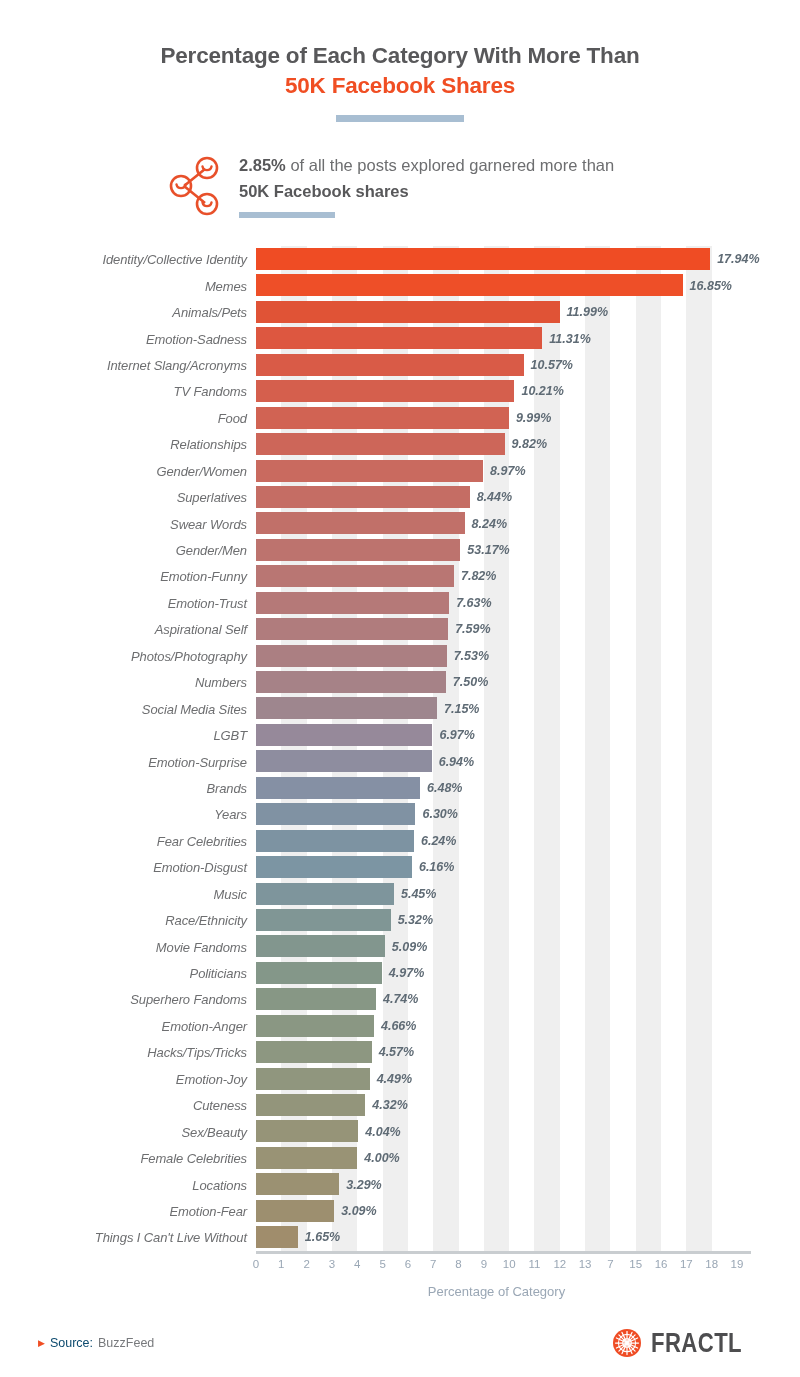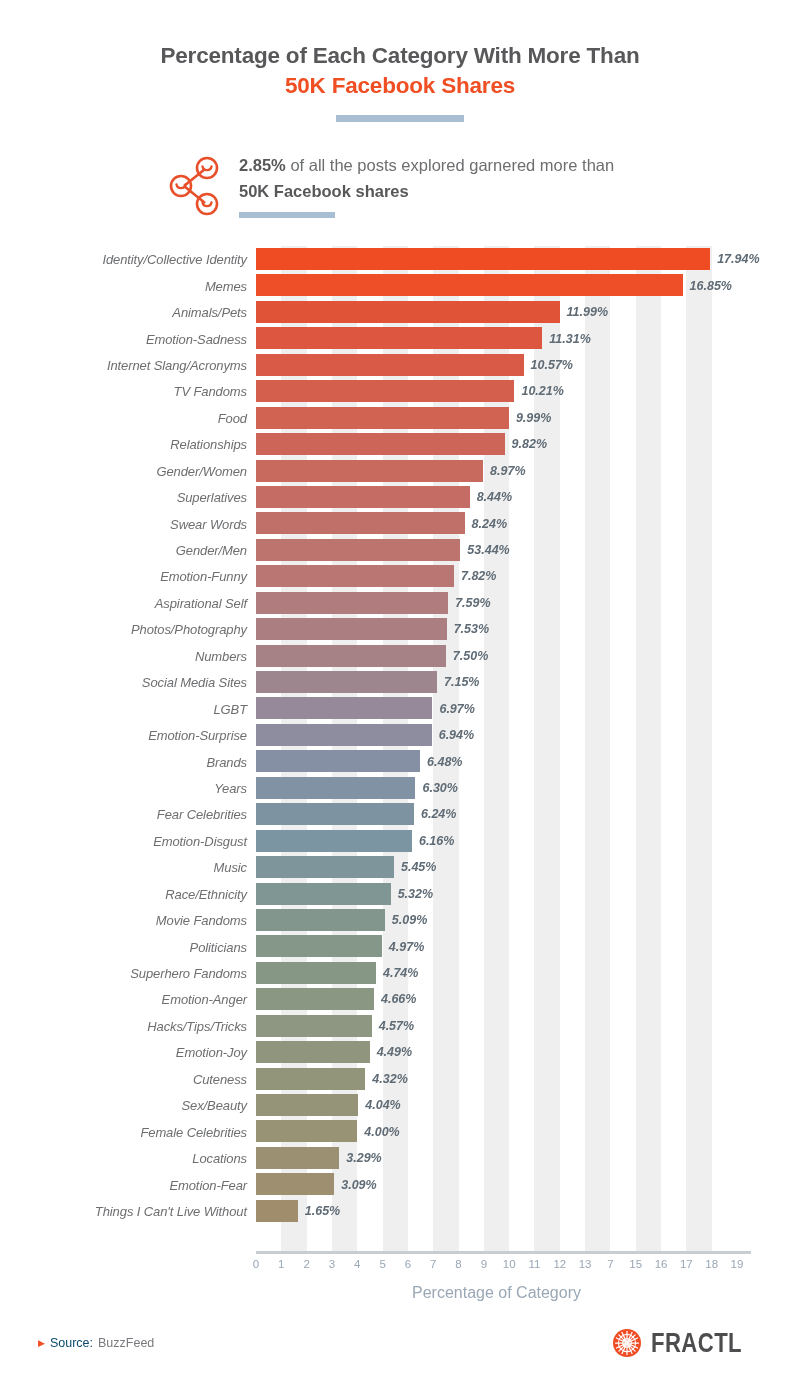--- a/index.html
+++ b/index.html
@@ -153,21 +153,21 @@
     transform: translateX(-50%);
     font-size: 11.5px;
     color: #9aa7b5;
   }
   .xaxis-title {
     position: absolute;
     left: 256px;
     width: 481px;
     top: 1038px;
     text-align: center;
-    font-size: 16px;
+    font-size: 13px;
     color: #9aa7b5;
   }
 
   
   .footer {
     position: absolute;
     left: 0;
     right: 0;
     bottom: 14px;
     height: 40px;
@@ -301,26 +301,31 @@
           <div class="val-label" style="left: 213.665px;">8.44%</div>
         </div>
         <div class="row" style="height: 26.45px;">
           <div class="cat-label">Swear Words</div>
           <div class="bar" style="width: 208.602px; background: rgb(193, 112, 105);"></div>
           <div class="val-label" style="left: 208.602px;">8.24%</div>
         </div>
         <div class="row" style="height: 26.45px;">
           <div class="cat-label">Gender/Men</div>
           <div class="bar" style="width: 204.298px; background: rgb(189, 115, 110);"></div>
-          <div class="val-label" style="left: 204.298px;">53.44%</div>
+          <div class="val-label" style="left: 204.298px;">53.17%</div>
         </div>
         <div class="row" style="height: 26.45px;">
           <div class="cat-label">Emotion-Funny</div>
           <div class="bar" style="width: 197.969px; background: rgb(185, 118, 115);"></div>
           <div class="val-label" style="left: 197.969px;">7.82%</div>
+        </div>
+        <div class="row" style="height: 26.45px;">
+          <div class="cat-label">Emotion-Trust</div>
+          <div class="bar" style="width: 193.159px; background: rgb(181, 121, 120);"></div>
+          <div class="val-label" style="left: 193.159px;">7.63%</div>
         </div>
         <div class="row" style="height: 26.45px;">
           <div class="cat-label">Aspirational Self</div>
           <div class="bar" style="width: 192.147px; background: rgb(176, 124, 125);"></div>
           <div class="val-label" style="left: 192.147px;">7.59%</div>
         </div>
         <div class="row" style="height: 26.45px;">
           <div class="cat-label">Photos/Photography</div>
           <div class="bar" style="width: 190.628px; background: rgb(171, 127, 130);"></div>
           <div class="val-label" style="left: 190.628px;">7.53%</div>

